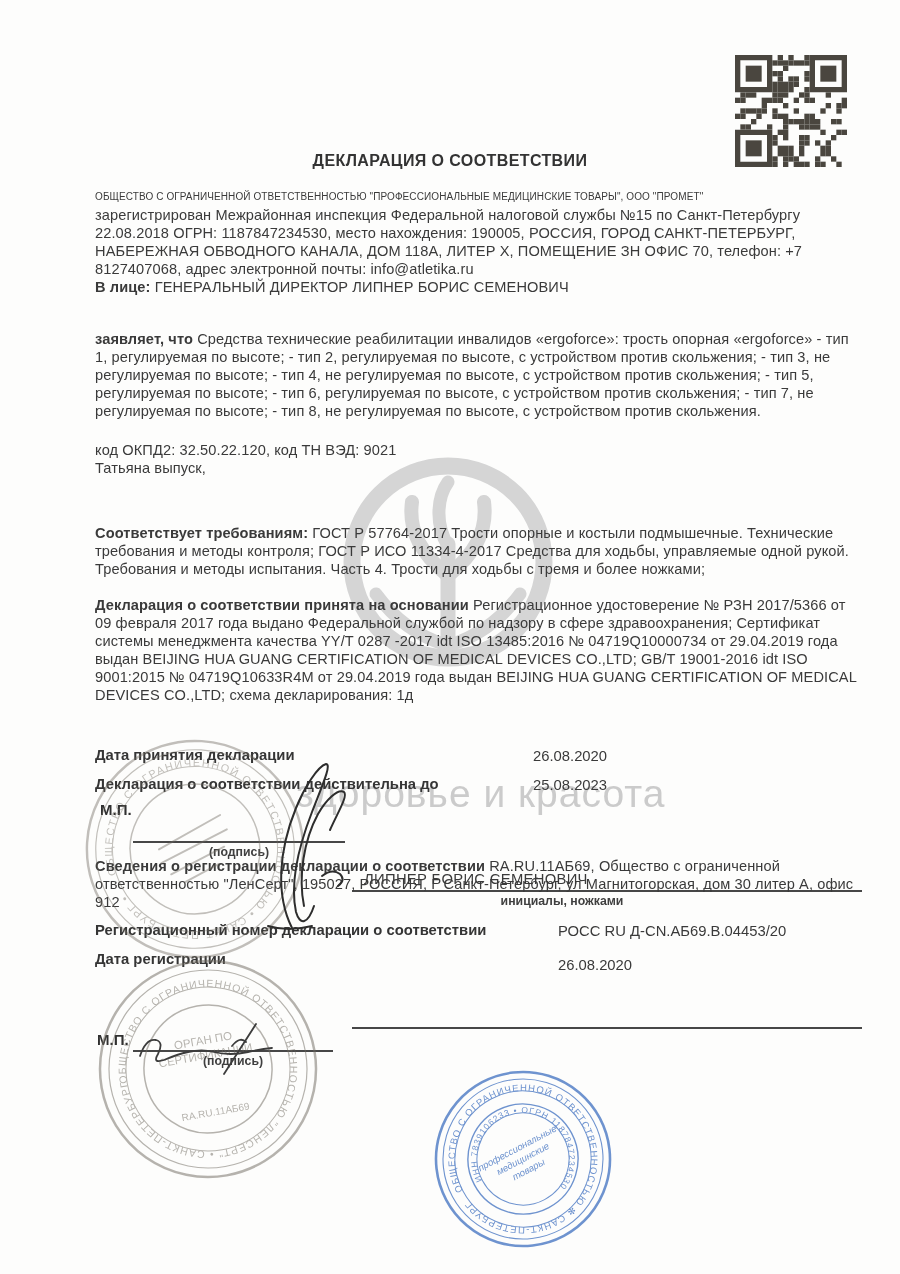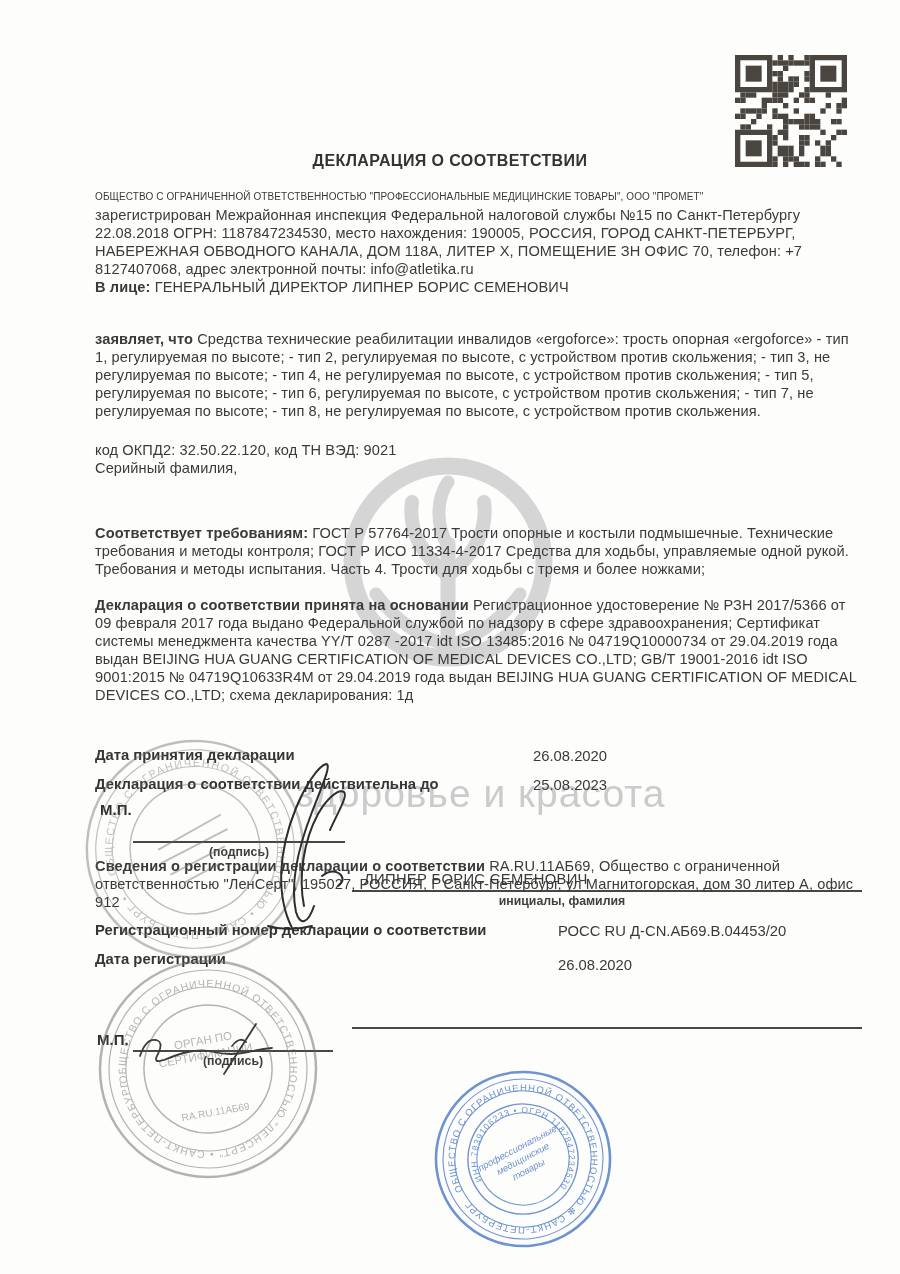--- a/index.html
+++ b/index.html
@@ -196,21 +196,21 @@
       </div>
     </div>
 
     <div class="abs block txt" style="top:330px;">
       <span class="b">заявляет, что</span>
       <span>Средства технические реабилитации инвалидов «ergoforce»: трость опорная «ergoforce» - тип 1, регулируемая по высоте; - тип 2, регулируемая по высоте, с устройством против скольжения; - тип 3, не регулируемая по высоте; - тип 4, не регулируемая по высоте, с устройством против скольжения; - тип 5, регулируемая по высоте; - тип 6, регулируемая по высоте, с устройством против скольжения; - тип 7, не регулируемая по высоте; - тип 8, не регулируемая по высоте, с устройством против скольжения.</span>
     </div>
 
     <div class="abs block txt" style="top:441px;">
       <div>код ОКПД2: 32.50.22.120, код ТН ВЭД: 9021</div>
-      <div>Серийный фамилия,</div>
+      <div>Татьяна выпуск,</div>
     </div>
 
     <div class="abs block txt" style="top:524px;">
       <span class="b">Соответствует требованиям:</span>
       <span>ГОСТ Р 57764-2017 Трости опорные и костыли подмышечные. Технические требования и методы контроля; ГОСТ Р ИСО 11334-4-2017 Средства для ходьбы, управляемые одной рукой. Требования и методы испытания. Часть 4. Трости для ходьбы с тремя и более ножками;</span>
     </div>
 
     <div class="abs block txt" style="top:596px;">
       <span class="b">Декларация о соответствии принята на основании</span>
       <span>Регистрационное удостоверение № РЗН 2017/5366 от 09 февраля 2017 года выдано Федеральной службой по надзору в сфере здравоохранения; Сертификат системы менеджмента качества YY/T 0287 -2017 idt ISO 13485:2016 № 04719Q10000734 от 29.04.2019 года выдан BEIJING HUA GUANG CERTIFICATION OF MEDICAL DEVICES CO.,LTD; GB/T 19001-2016 idt ISO 9001:2015 № 04719Q10633R4M от 29.04.2019 года выдан BEIJING HUA GUANG CERTIFICATION OF MEDICAL DEVICES CO.,LTD; схема декларирования: 1д</span>
@@ -224,21 +224,21 @@
 
     <div class="abs mp" style="left:100px;top:801px;">М.П.</div>
 
     <div class="abs" style="left:133px;top:838px;width:212px;">
       <div class="sig-line"></div>
       <div class="sig-cap">(подпись)</div>
     </div>
     <div class="abs" style="left:352px;top:848px;width:510px;margin-top:23px;">
       <div class="sig-name">ЛИПНЕР БОРИС СЕМЕНОВИЧ</div>
       <div class="sig-line"></div>
-      <div class="sig-cap" style="width:420px;">инициалы, фамилия</div>
+      <div class="sig-cap" style="width:420px;">инициалы, ножками</div>
     </div>
 
     <div class="abs block txt" style="top:857px;">
       <span class="b">Сведения о регистрации декларации о соответствии</span>
       <span>RA.RU.11АБ69, Общество с ограниченной ответственностью "ЛенСерт", 195027, РОССИЯ, Г Санкт-Петербург, ул Магнитогорская, дом 30 литер А, офис 912</span>
     </div>
 
     <div class="abs row-label" style="left:95px;top:922px;">Регистрационный номер декларации о соответствии</div>
     <div class="abs row-value" style="left:558px;top:923px;">РОСС RU Д-CN.АБ69.В.04453/20</div>
 

